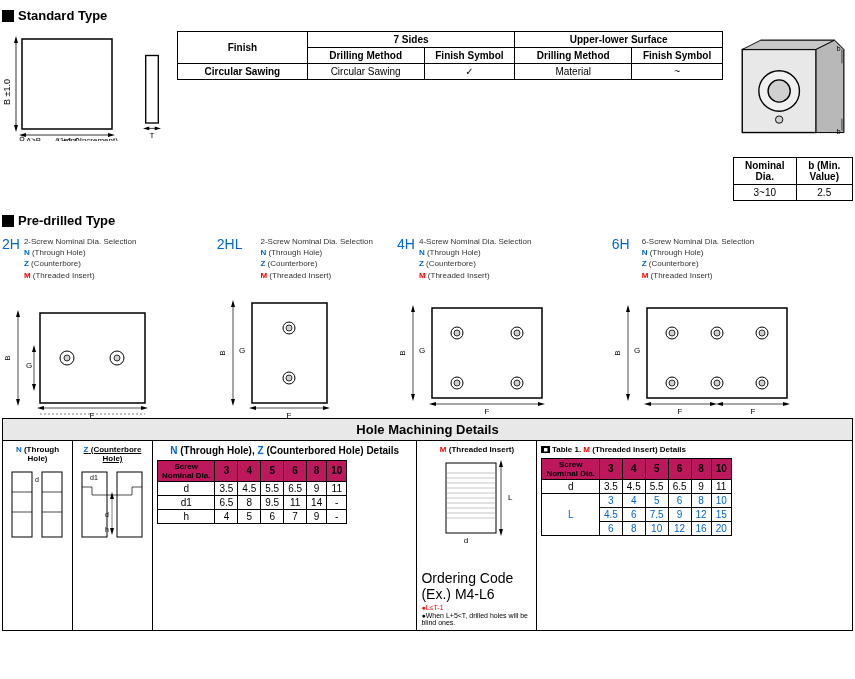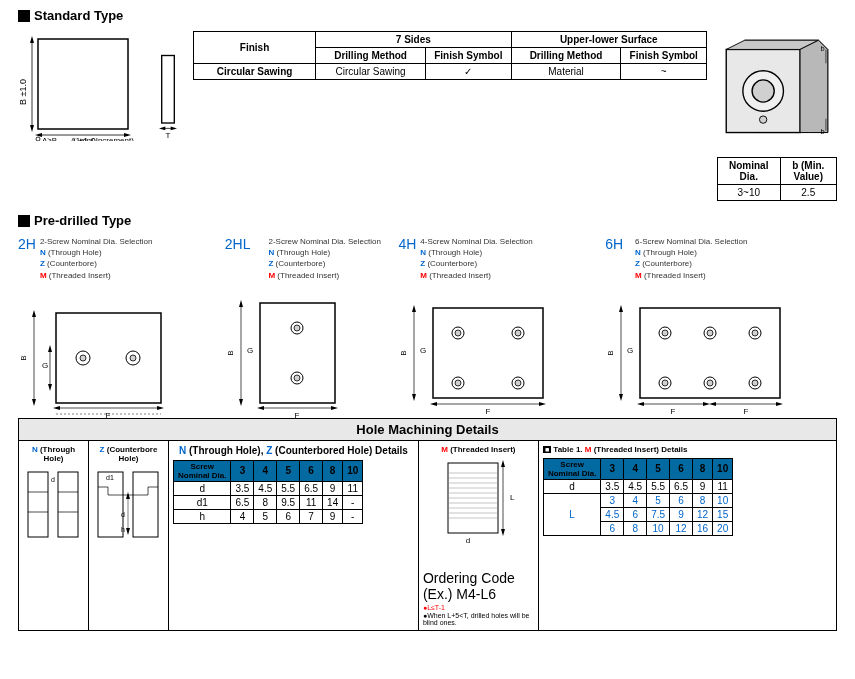--- a/index.html
+++ b/index.html
@@ -8,21 +8,21 @@
       font-size: 11px;
       background: #fff;
       width: 855px;
       min-height: 679px;
       overflow: hidden;
     }
     .page {
       width: 855px;
       min-height: 679px;
       background: #fff;
-      padding: 8px 18px;
+      padding: 8px 2px;
     }
 
     
     .section-header {
       display: flex;
       align-items: center;
       gap: 4px;
       font-weight: bold;
       font-size: 13px;
       margin-bottom: 8px;
@@ -161,21 +161,21 @@
     .small-table {
       border-collapse: collapse;
       font-size: 10px;
     }
     .small-table th, .small-table td {
       border: 1px solid #000;
       padding: 1px 4px;
       text-align: center;
     }
     .small-table .col-header {
-      background: #0369a1;
+      background: #be185d;
     }
     .blue-text { color: #0066cc; }
     .red-text { color: red; }
     .bold { font-weight: bold; }
   </style>
 </head>
 <body>
 
 <div class="page">
 
@@ -483,21 +483,21 @@
           <rect x="5" y="5" width="20" height="65" fill="none" stroke="#000" stroke-width="1"></rect>
           <rect x="35" y="5" width="20" height="65" fill="none" stroke="#000" stroke-width="1"></rect>
           <line x1="5" y1="25" x2="25" y2="25" stroke="#000" stroke-width="0.7"></line>
           <line x1="35" y1="25" x2="55" y2="25" stroke="#000" stroke-width="0.7"></line>
           <line x1="5" y1="45" x2="25" y2="45" stroke="#000" stroke-width="0.7"></line>
           <line x1="35" y1="45" x2="55" y2="45" stroke="#000" stroke-width="0.7"></line>
           <text x="30" y="15" font-size="7" text-anchor="middle">d</text>
         </svg>
       </div>
 
-      <div class="hole-col" style="width:80px; border-right:1px solid #000;">
+      <div class="hole-col" style="width:80px; border-right:1px solid #000;text-decoration:underline;">
         <div class="hole-sub-header" style="font-size:8px;">
           <span class="blue-text">Z</span> (Counterbore Hole)
         </div>
         <svg viewBox="0 0 70 80" width="70" height="80">
 
           <rect x="5" y="5" width="25" height="65" fill="none" stroke="#000" stroke-width="1"></rect>
           <rect x="40" y="5" width="25" height="65" fill="none" stroke="#000" stroke-width="1"></rect>
 
           <line x1="5" y1="20" x2="15" y2="20" stroke="#000" stroke-width="0.7"></line>
           <line x1="15" y1="20" x2="15" y2="28" stroke="#000" stroke-width="0.7"></line>

